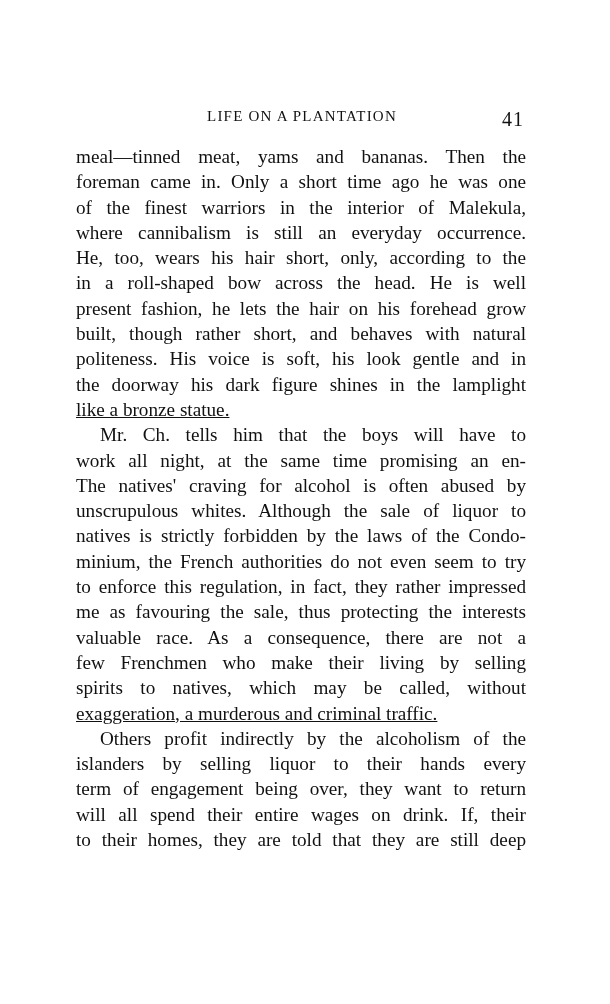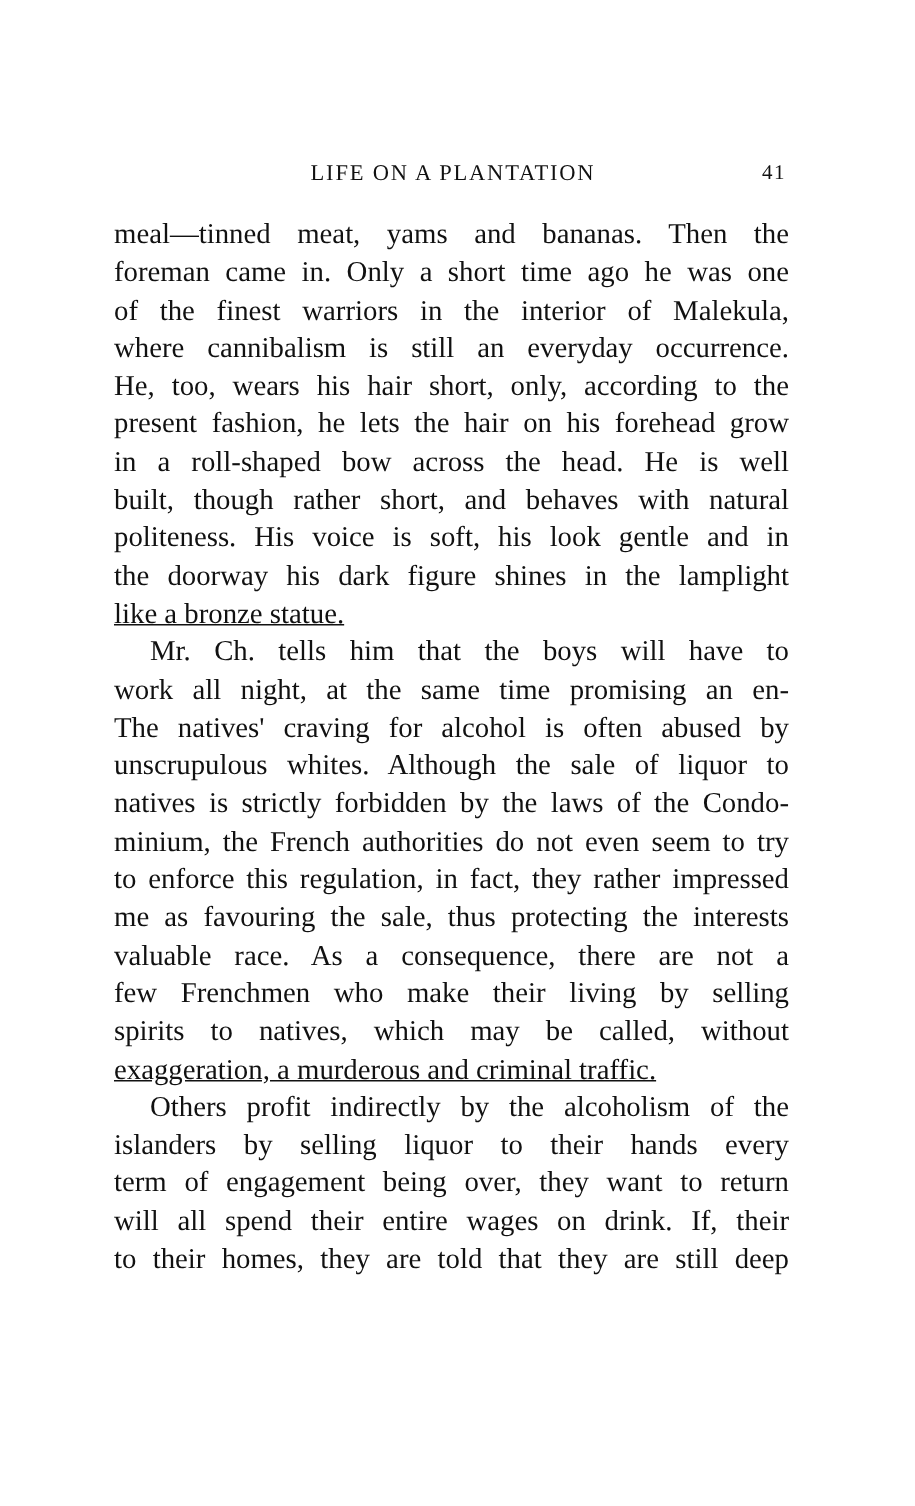--- a/index.html
+++ b/index.html
@@ -39,21 +39,21 @@
       text-align: center;
       font-size: 15px;
       letter-spacing: 1.2px;
       font-weight: normal;
       padding-left: 2px;
     }
     .page-number {
       position: absolute;
       right: 2px;
       top: 0;
-      font-size: 14px;
+      font-size: 20px;
       letter-spacing: 1px;
       text-align: right;
     }
     .body-text {
       position: absolute;
       left: 76px;
       top: 86px;
       width: 450px;
     }
     .line {
@@ -82,22 +82,22 @@
     <span class="running-title">LIFE ON A PLANTATION</span>
     <span class="page-number">41</span>
   </div>
 
   <div class="body-text" id="body-text">
       <span class="line">meal—tinned meat, yams and bananas.  Then the</span>
       <span class="line">foreman came in.  Only a short time ago he was one</span>
       <span class="line">of the finest warriors in the interior of Malekula,</span>
       <span class="line">where cannibalism is still an everyday occurrence.</span>
       <span class="line">He, too, wears his hair short, only, according to the</span>
+      <span class="line">in a roll-shaped bow across the head.  He is well</span>
       <span class="line">present fashion, he lets the hair on his forehead grow</span>
-      <span class="line">in a roll-shaped bow across the head.  He is well</span>
       <span class="line">built, though rather short, and behaves with natural</span>
       <span class="line">politeness.  His voice is soft, his look gentle and in</span>
       <span class="line">the doorway his dark figure shines in the lamplight</span>
       <span class="line last">like a bronze statue.</span>
       <span class="line indent">Mr. Ch. tells him that the boys will have to</span>
       <span class="line">work all night, at the same time promising an en-</span>
       <span class="line">The natives' craving for alcohol is often abused by</span>
       <span class="line">unscrupulous whites.  Although the sale of liquor to</span>
       <span class="line">natives is strictly forbidden by the laws of the Condo-</span>
       <span class="line">minium, the French authorities do not even seem to try</span>

